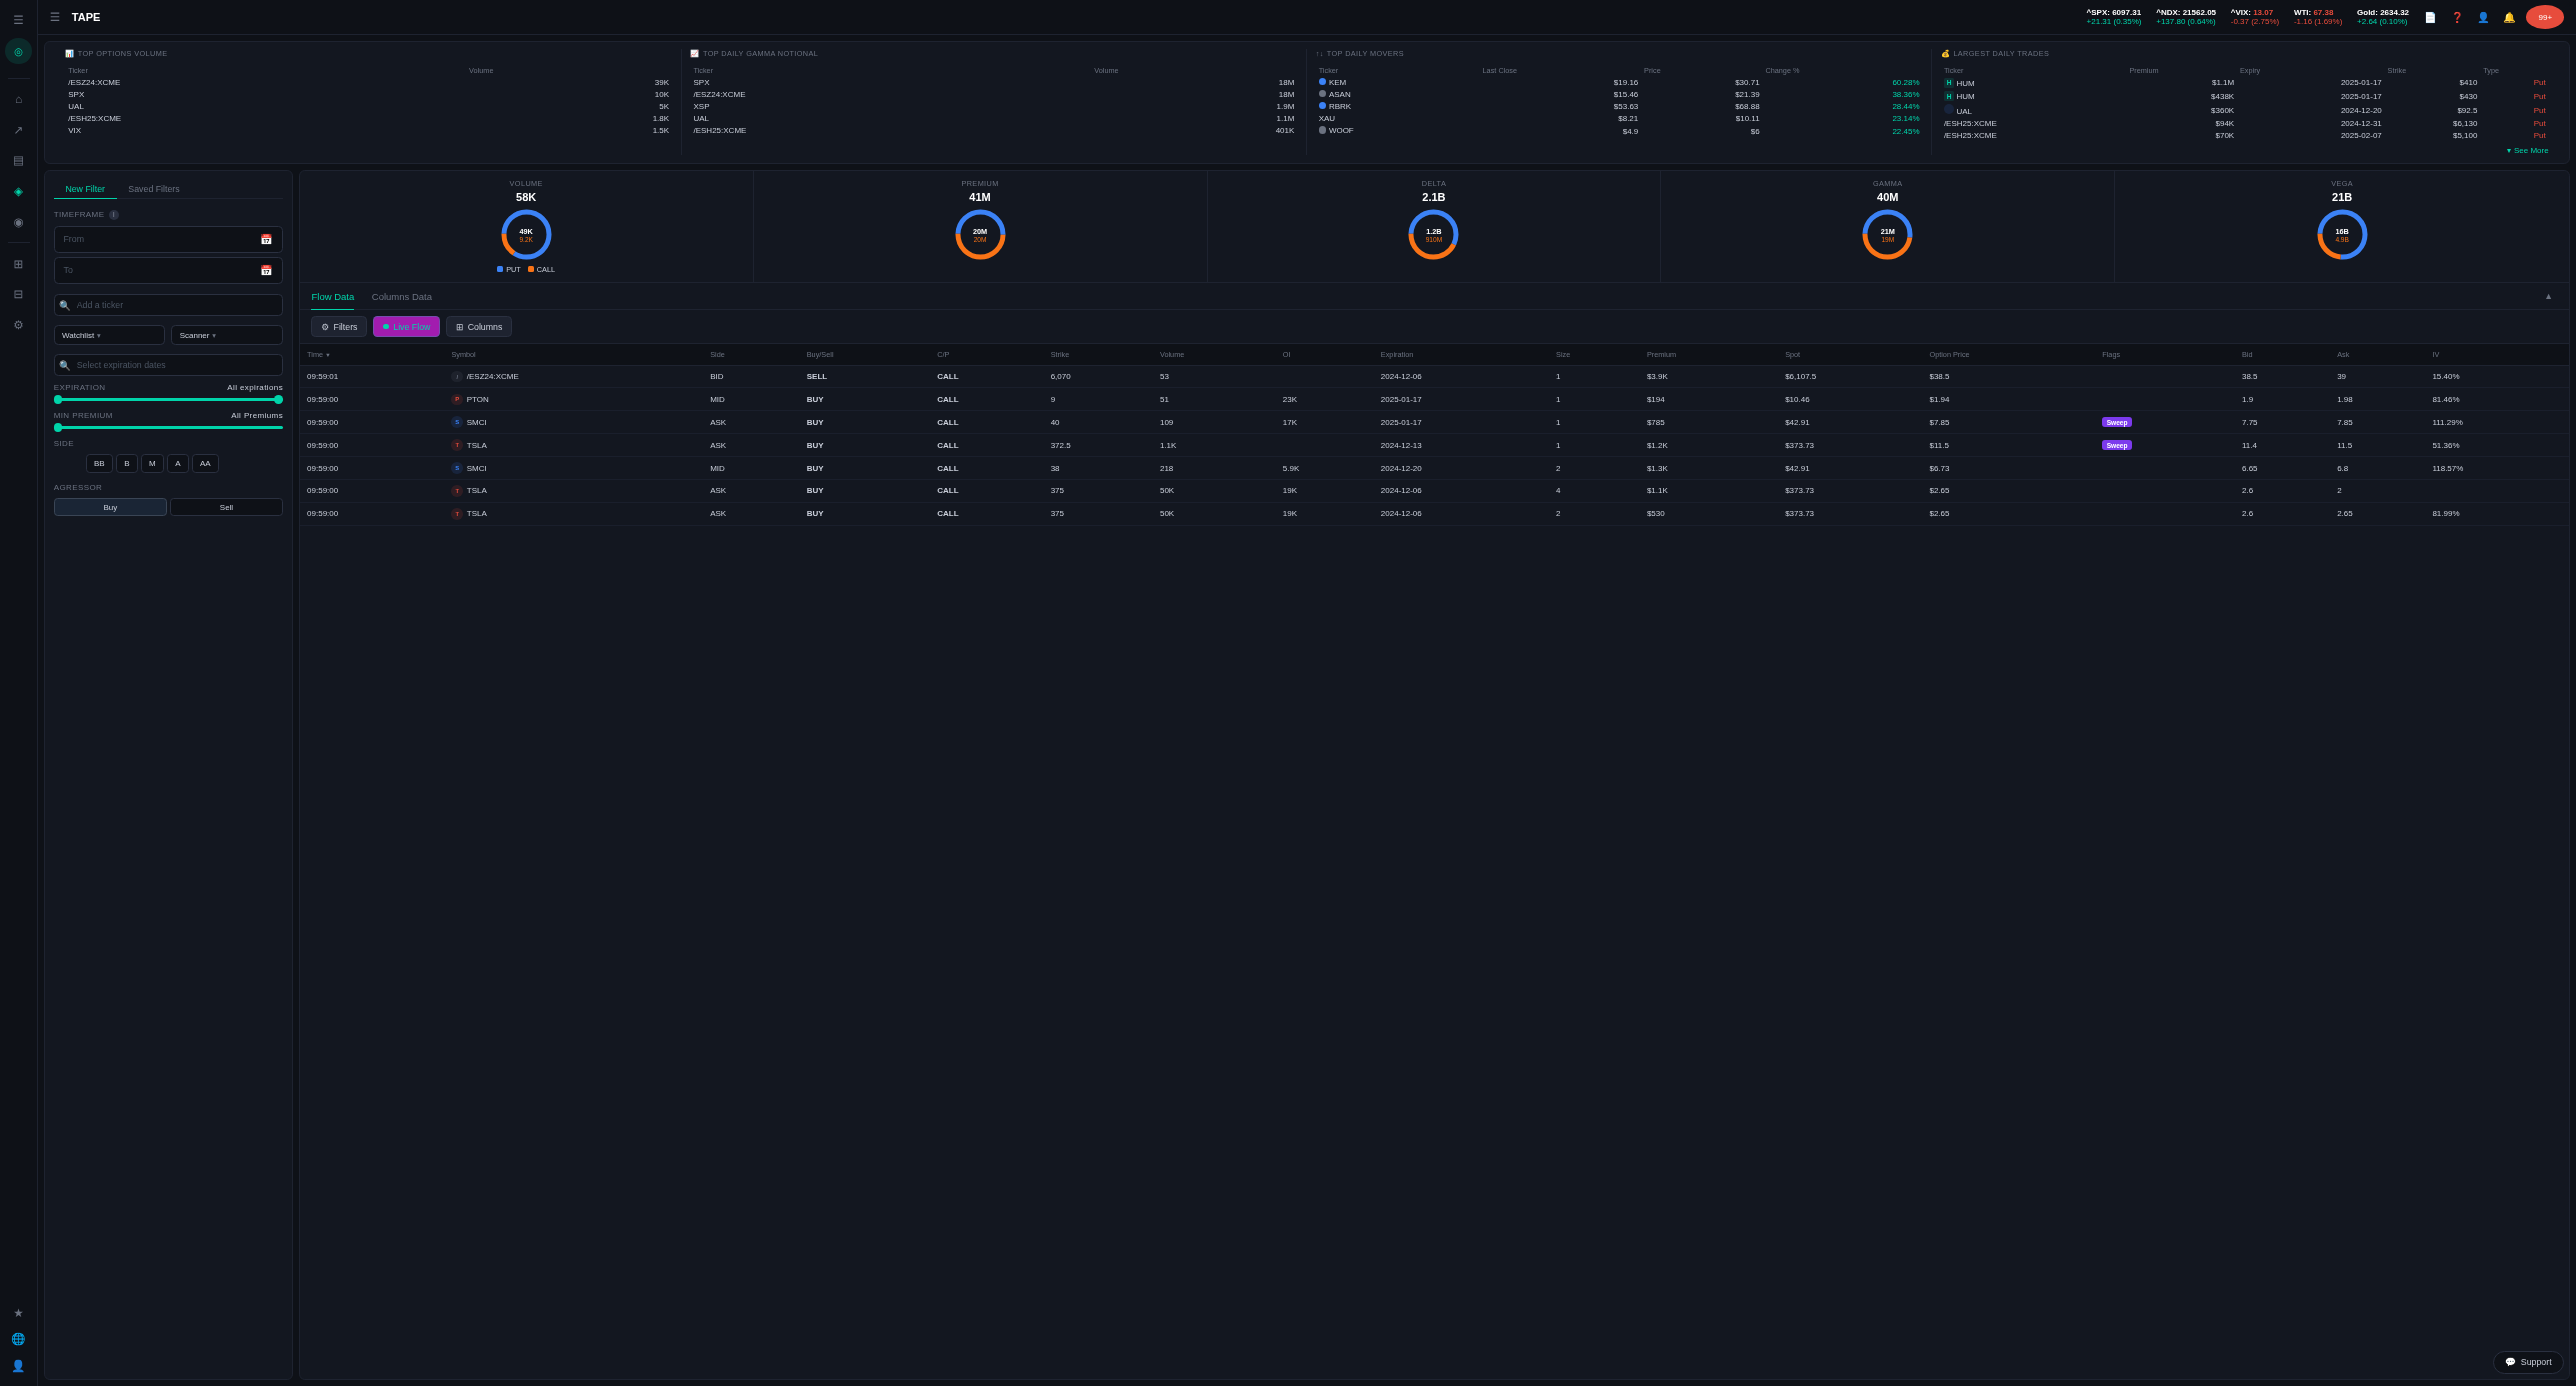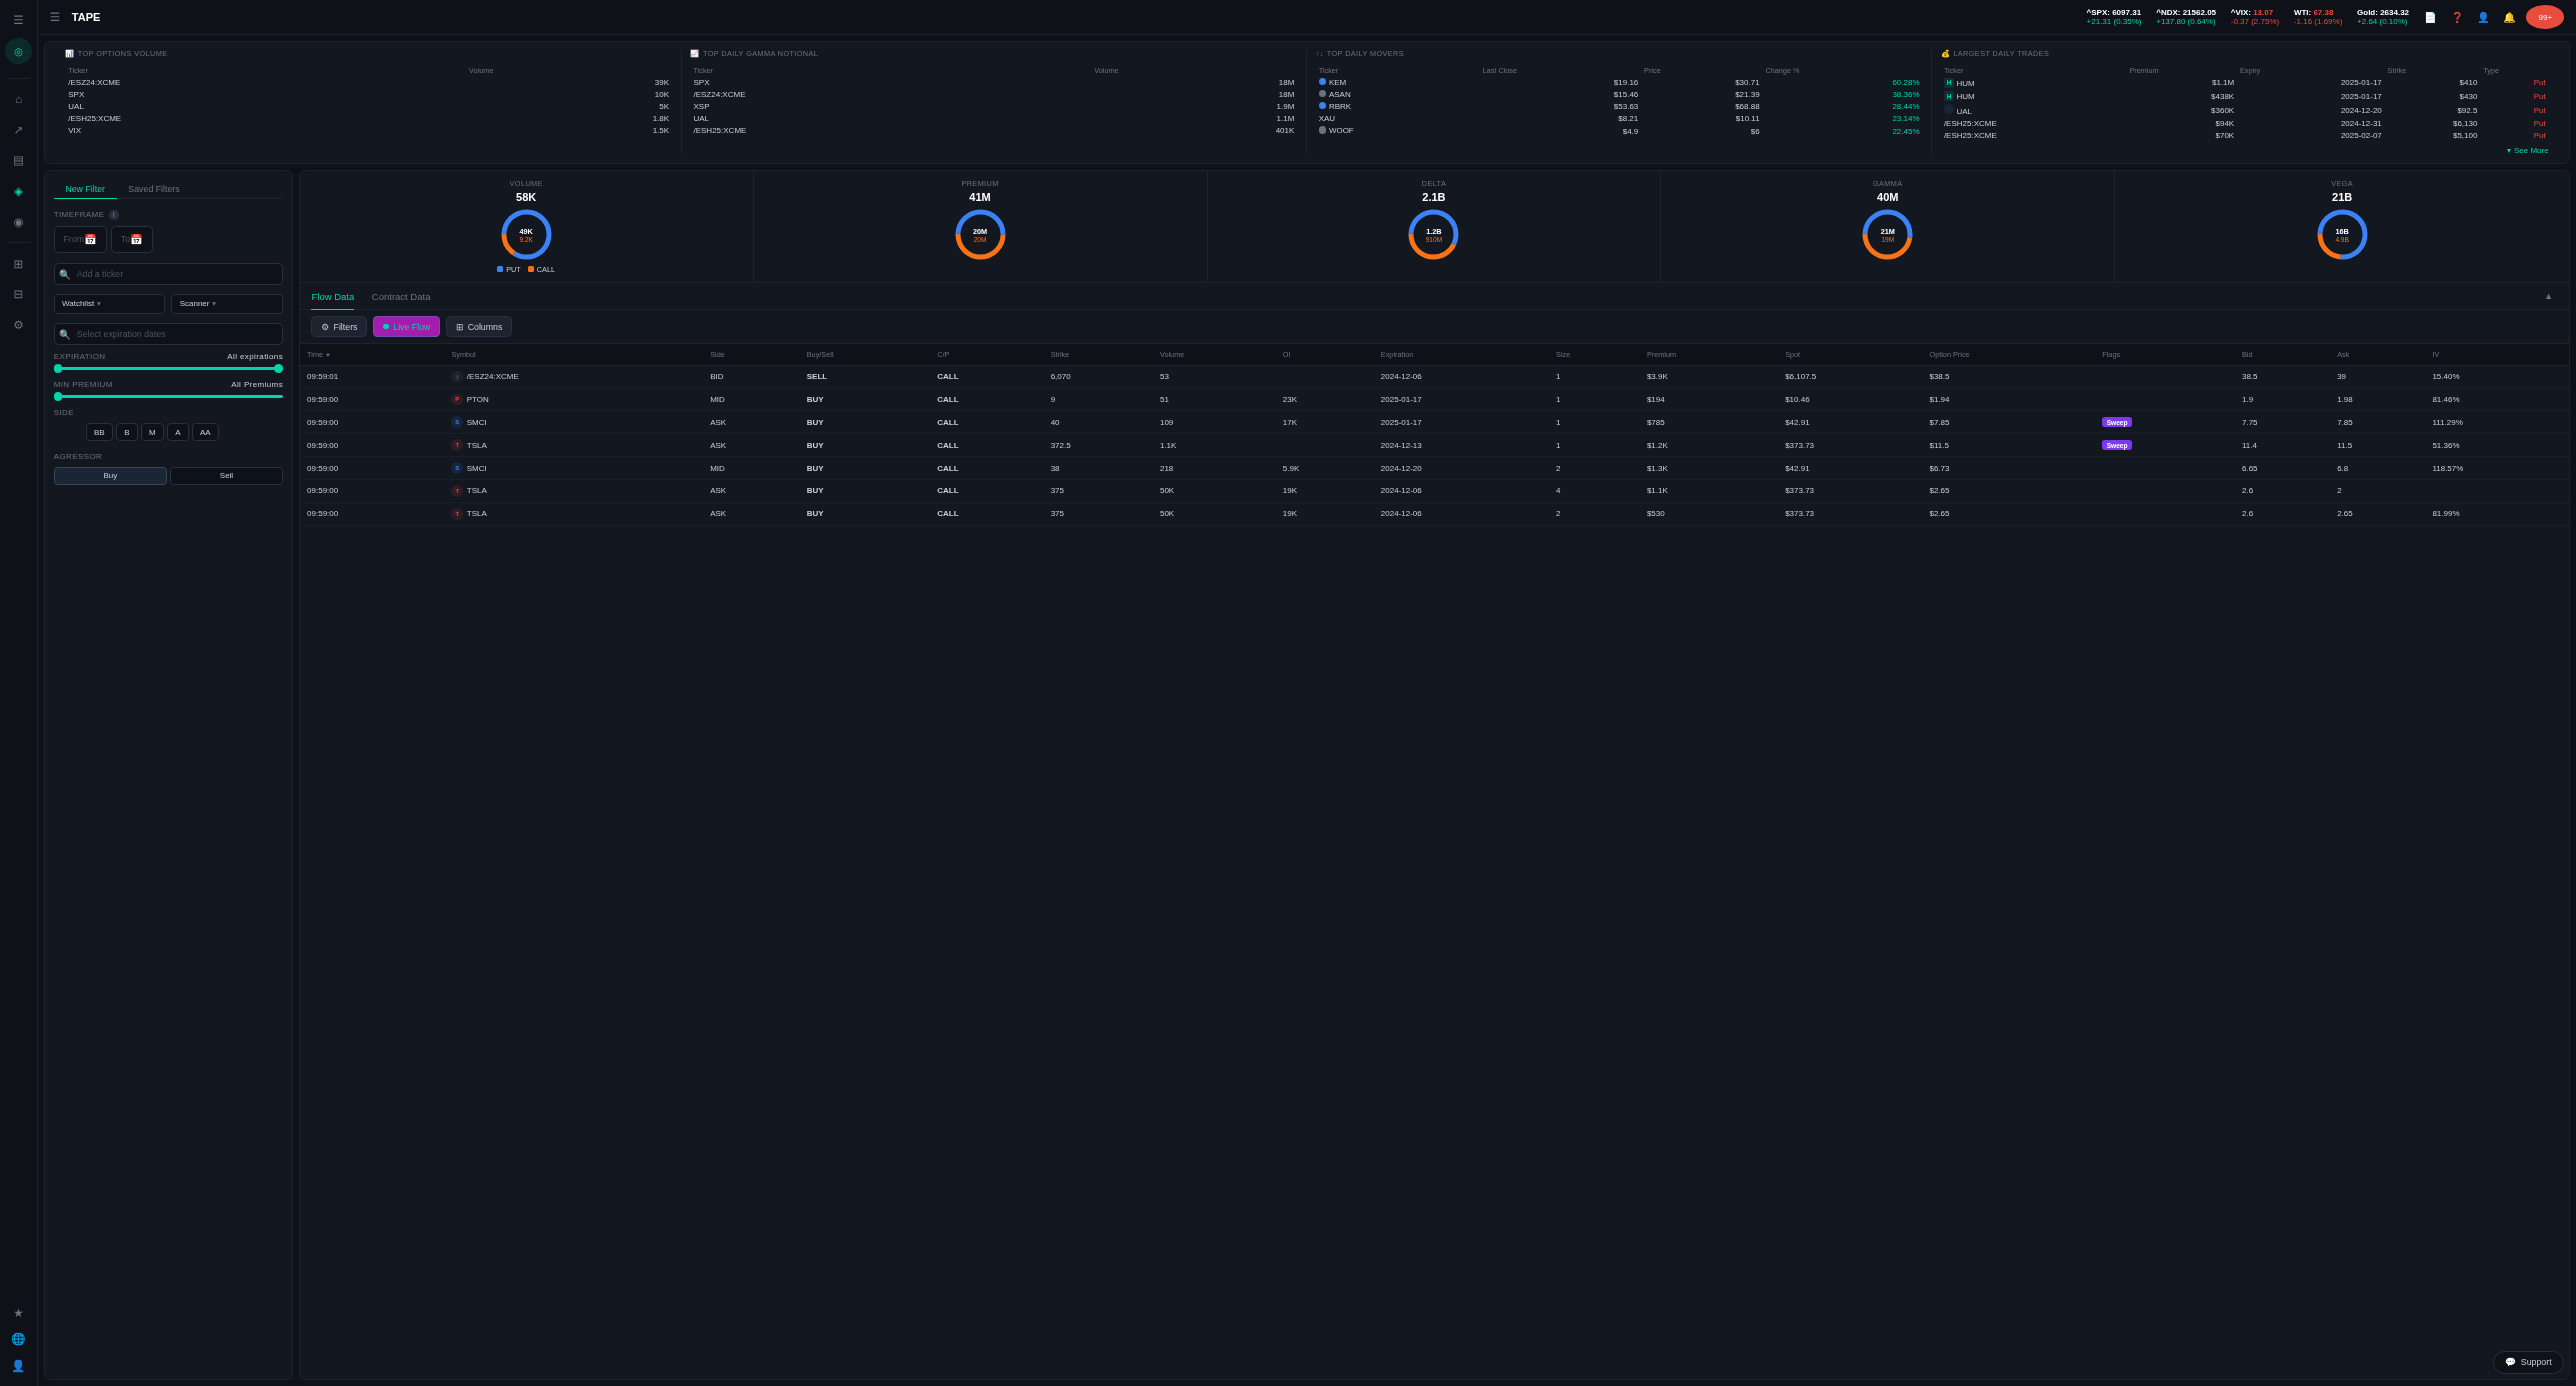--- a/index.html
+++ b/index.html
@@ -202,21 +202,21 @@
       display: flex;
       align-items: center;
       gap: 4.4px;
     }
     .info-icon {
       width: 10.3px; height: 10.3px; border-radius: 50%;
       background: #2a3040; color: #6b7280;
       display: inline-flex; align-items: center; justify-content: center;
       font-size: 6.6px; font-weight: bold; cursor: pointer;
     }
-    .date-input-group { display: flex; flex-direction: row; gap: 4.4px; margin-bottom: 10.3px; }
+    .date-input-group { display: flex; flex-direction: column; gap: 4.4px; margin-bottom: 10.3px; }
     .date-input {
       background: #0e1117;
       border: 0.7px solid #2a3040;
       border-radius: 4.4px;
       padding: 5.9px 8.8px;
       color: #c8cdd8;
       font-size: 8.8px;
       display: flex;
       align-items: center;
       justify-content: space-between;
@@ -1008,21 +1008,21 @@
               </div>
             </div>
           </div>
 
         </div>
 
         <div class="flow-area">
 
           <div class="flow-tabs">
             <div class="flow-tab active">Flow Data</div>
-            <div class="flow-tab">Contract Data</div>
+            <div class="flow-tab">Columns Data</div>
             <div class="collapse-btn">▲</div>
           </div>
 
           <div class="flow-toolbar">
             <button class="btn-filter">
               <span>⚙</span>
               <span>Filters</span>
             </button>
             <button class="btn-live-flow">
               <div class="live-dot"></div>

